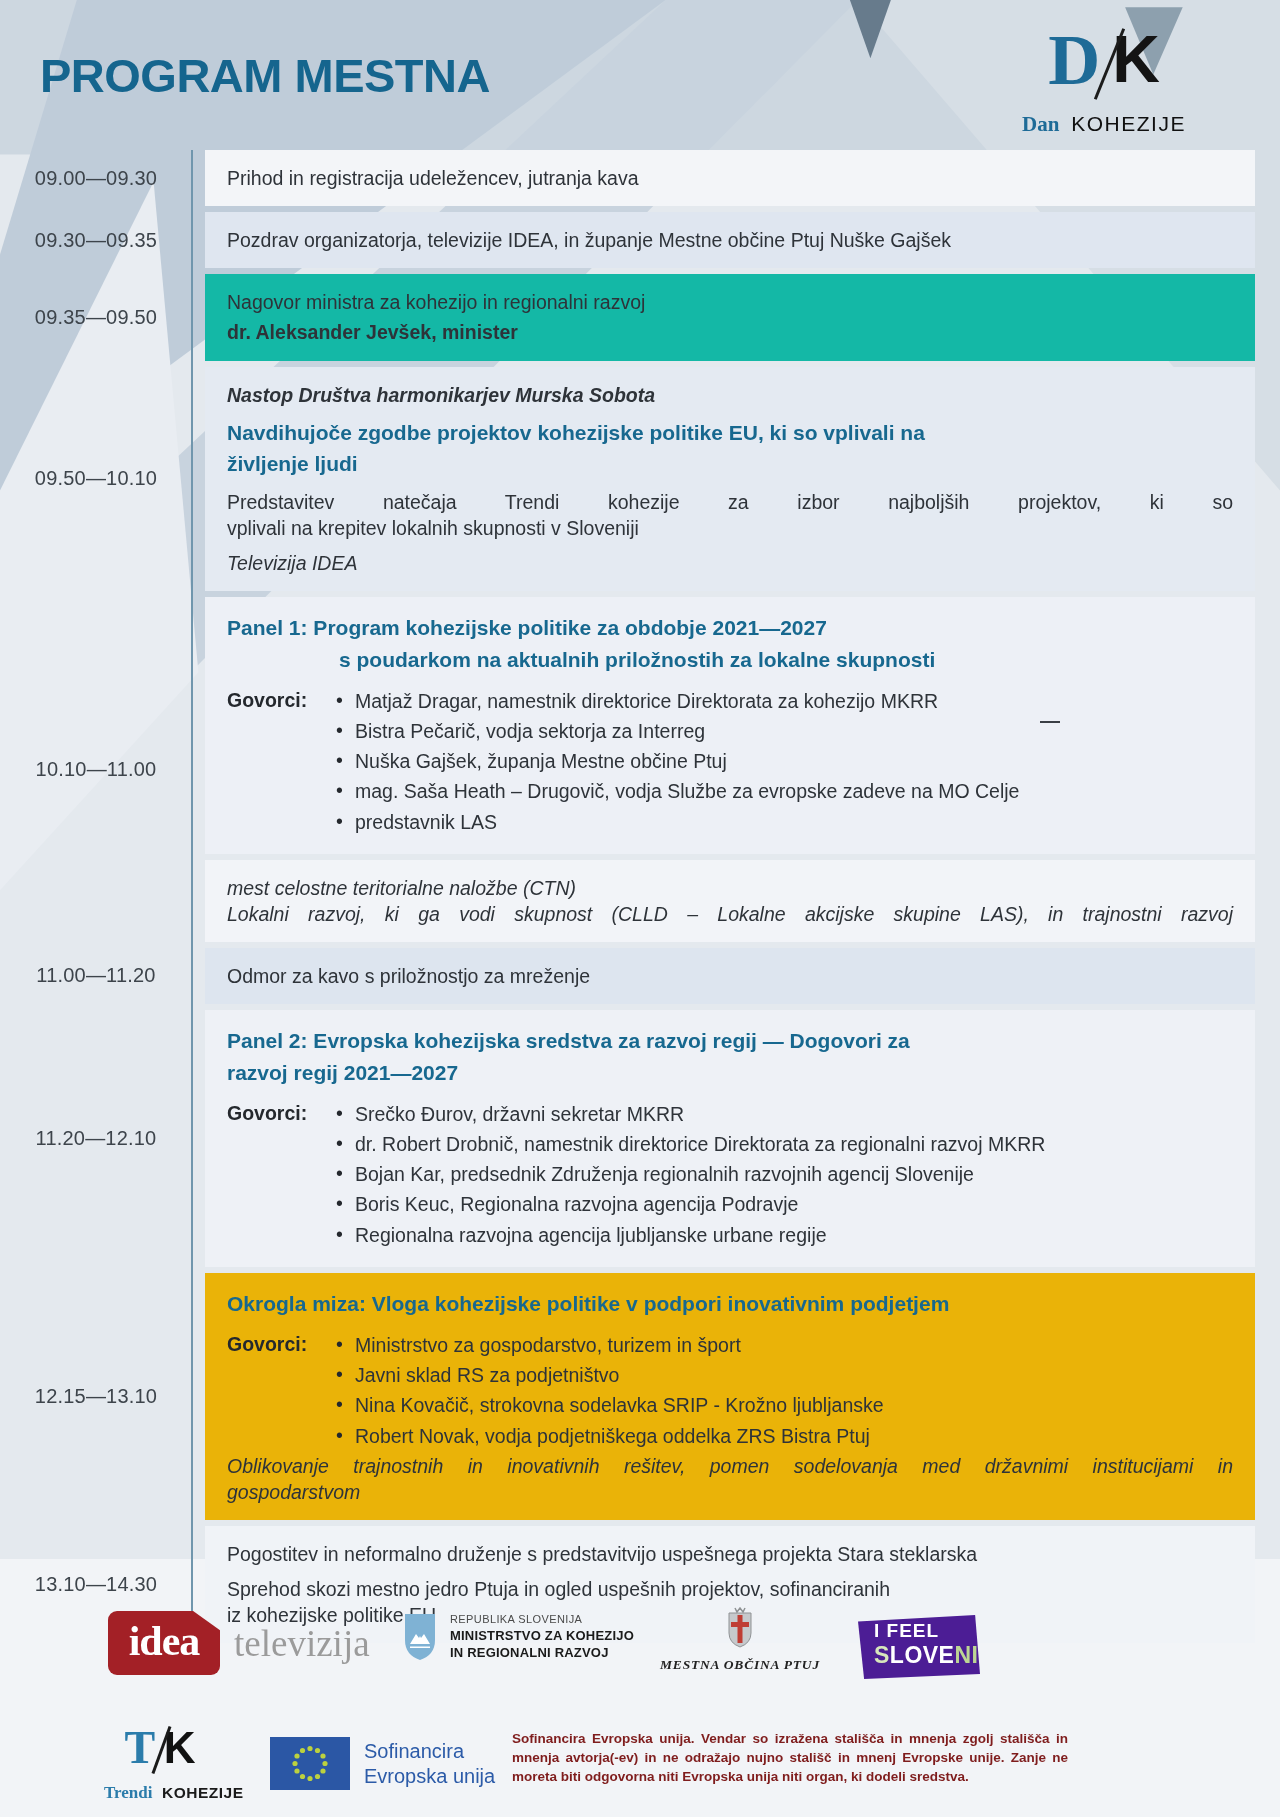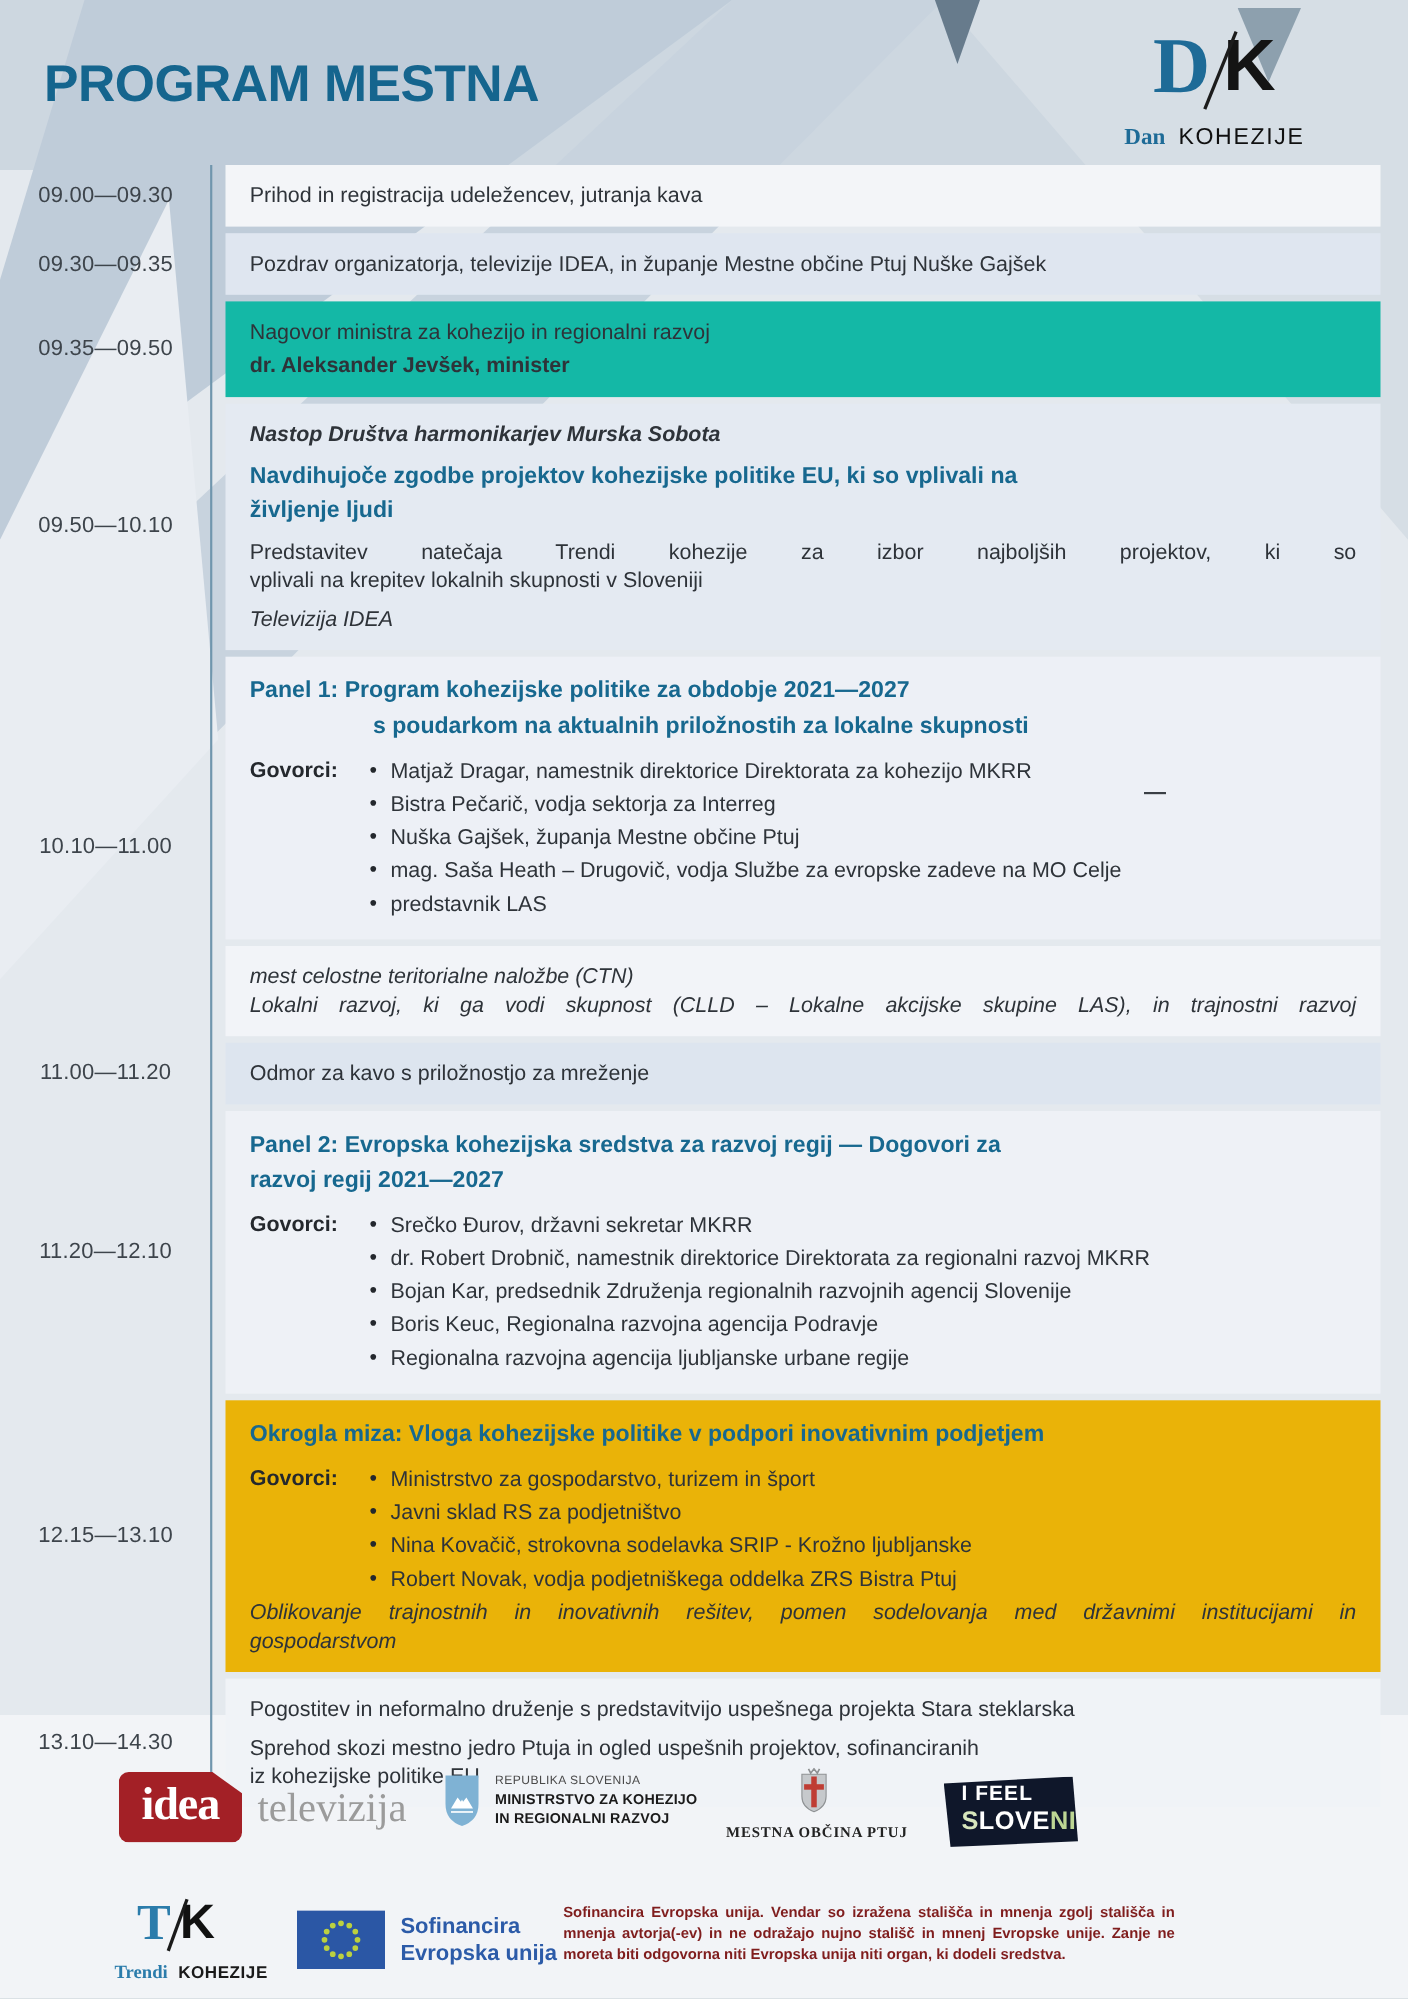--- a/index.html
+++ b/index.html
@@ -64,37 +64,37 @@
     clip-path:polygon(0 0,76% 0,100% 30%,100% 100%,0 100%);
     display:flex;align-items:center;justify-content:center;}
   .idea-text{color:#fff;font-size:42px;font-weight:800;letter-spacing:-1px;margin-top:-4px;}
   .idea-suffix{font-size:37px;color:#9b9b9b;margin-left:14px;font-weight:400;}
   .ministry{position:absolute;left:402px;top:16px;display:flex;align-items:flex-start;}
   .ministry-text{margin-left:12px;}
   .ministry-l1{font-size:11px;color:#4a4a4a;letter-spacing:.4px;margin-bottom:3px;}
   .ministry-l2,.ministry-l3{font-size:13px;font-weight:700;color:#1a1a1a;line-height:1.3;letter-spacing:.2px;}
   .ptuj{position:absolute;left:660px;top:10px;width:160px;text-align:center;}
   .ptuj-label{margin-top:4px;font-family:"Liberation Serif",serif;font-size:13.5px;font-weight:700;
-    color:#222;letter-spacing:.8px;white-space:nowrap;}
-  .ifs{position:absolute;left:858px;top:18px;width:122px;height:64px;background:#0f172a;
+    color:#222;letter-spacing:.8px;white-space:nowrap;font-style:italic;}
+  .ifs{position:absolute;left:858px;top:18px;width:122px;height:64px;background:#4c1d95;
     clip-path:polygon(0 10%,96% 0,100% 92%,5% 100%);padding:6px 0 0 16px;box-sizing:border-box;}
   .ifs-l1{color:#fff;font-weight:700;font-size:19px;letter-spacing:1px;line-height:1.1;}
   .ifs-l2{font-weight:700;font-size:23px;letter-spacing:.5px;line-height:1.15;}
   .ifs-s{color:#d7e6bc;} .ifs-love{color:#fff;} .ifs-nia{color:#bdd694;}
   .tk-logo{position:absolute;left:104px;top:128px;width:112px;text-align:center;}
   .tk-glyphs{display:flex;align-items:flex-start;justify-content:center;height:52px;}
   .tk-t{font-family:"Liberation Serif",serif;font-weight:700;font-size:46px;line-height:1;color:#2b7cab;}
   .tk-slash{width:2.5px;height:50px;background:#1a1a1a;transform:rotate(20deg);margin:0 1px 0 5px;}
   .tk-k{font-size:44px;font-weight:700;color:#111;line-height:1.05;}
   .tk-sub{margin-top:6px;white-space:nowrap;}
   .tk-trendi{font-family:"Liberation Serif",serif;font-weight:700;font-size:17px;color:#2b7cab;}
   .tk-koh{font-size:15.5px;font-weight:700;color:#1a1a1a;letter-spacing:.5px;margin-left:5px;}
   .eu{position:absolute;left:270px;top:140px;display:flex;align-items:center;}
   .eu-flag{width:80px;height:53px;background:#2b57a5;flex-shrink:0;}
-  .eu-text{margin-left:14px;font-size:20px;font-weight:700;color:#2c5ba8;line-height:1.25;}
+  .eu-text{margin-left:14px;font-size:20px;font-weight:400;color:#2c5ba8;line-height:1.25;}
   .disclaimer{position:absolute;left:512px;top:132px;width:556px;font-size:13.5px;font-weight:700;
     color:#7f1d1d;line-height:1.42;text-align:justify;}
 </style>
 </head>
 <body>
 
 <div class="page">
 
   <div class="bgshape bg-band-top"></div>
   <div class="bgshape bg-tri-1"></div>

